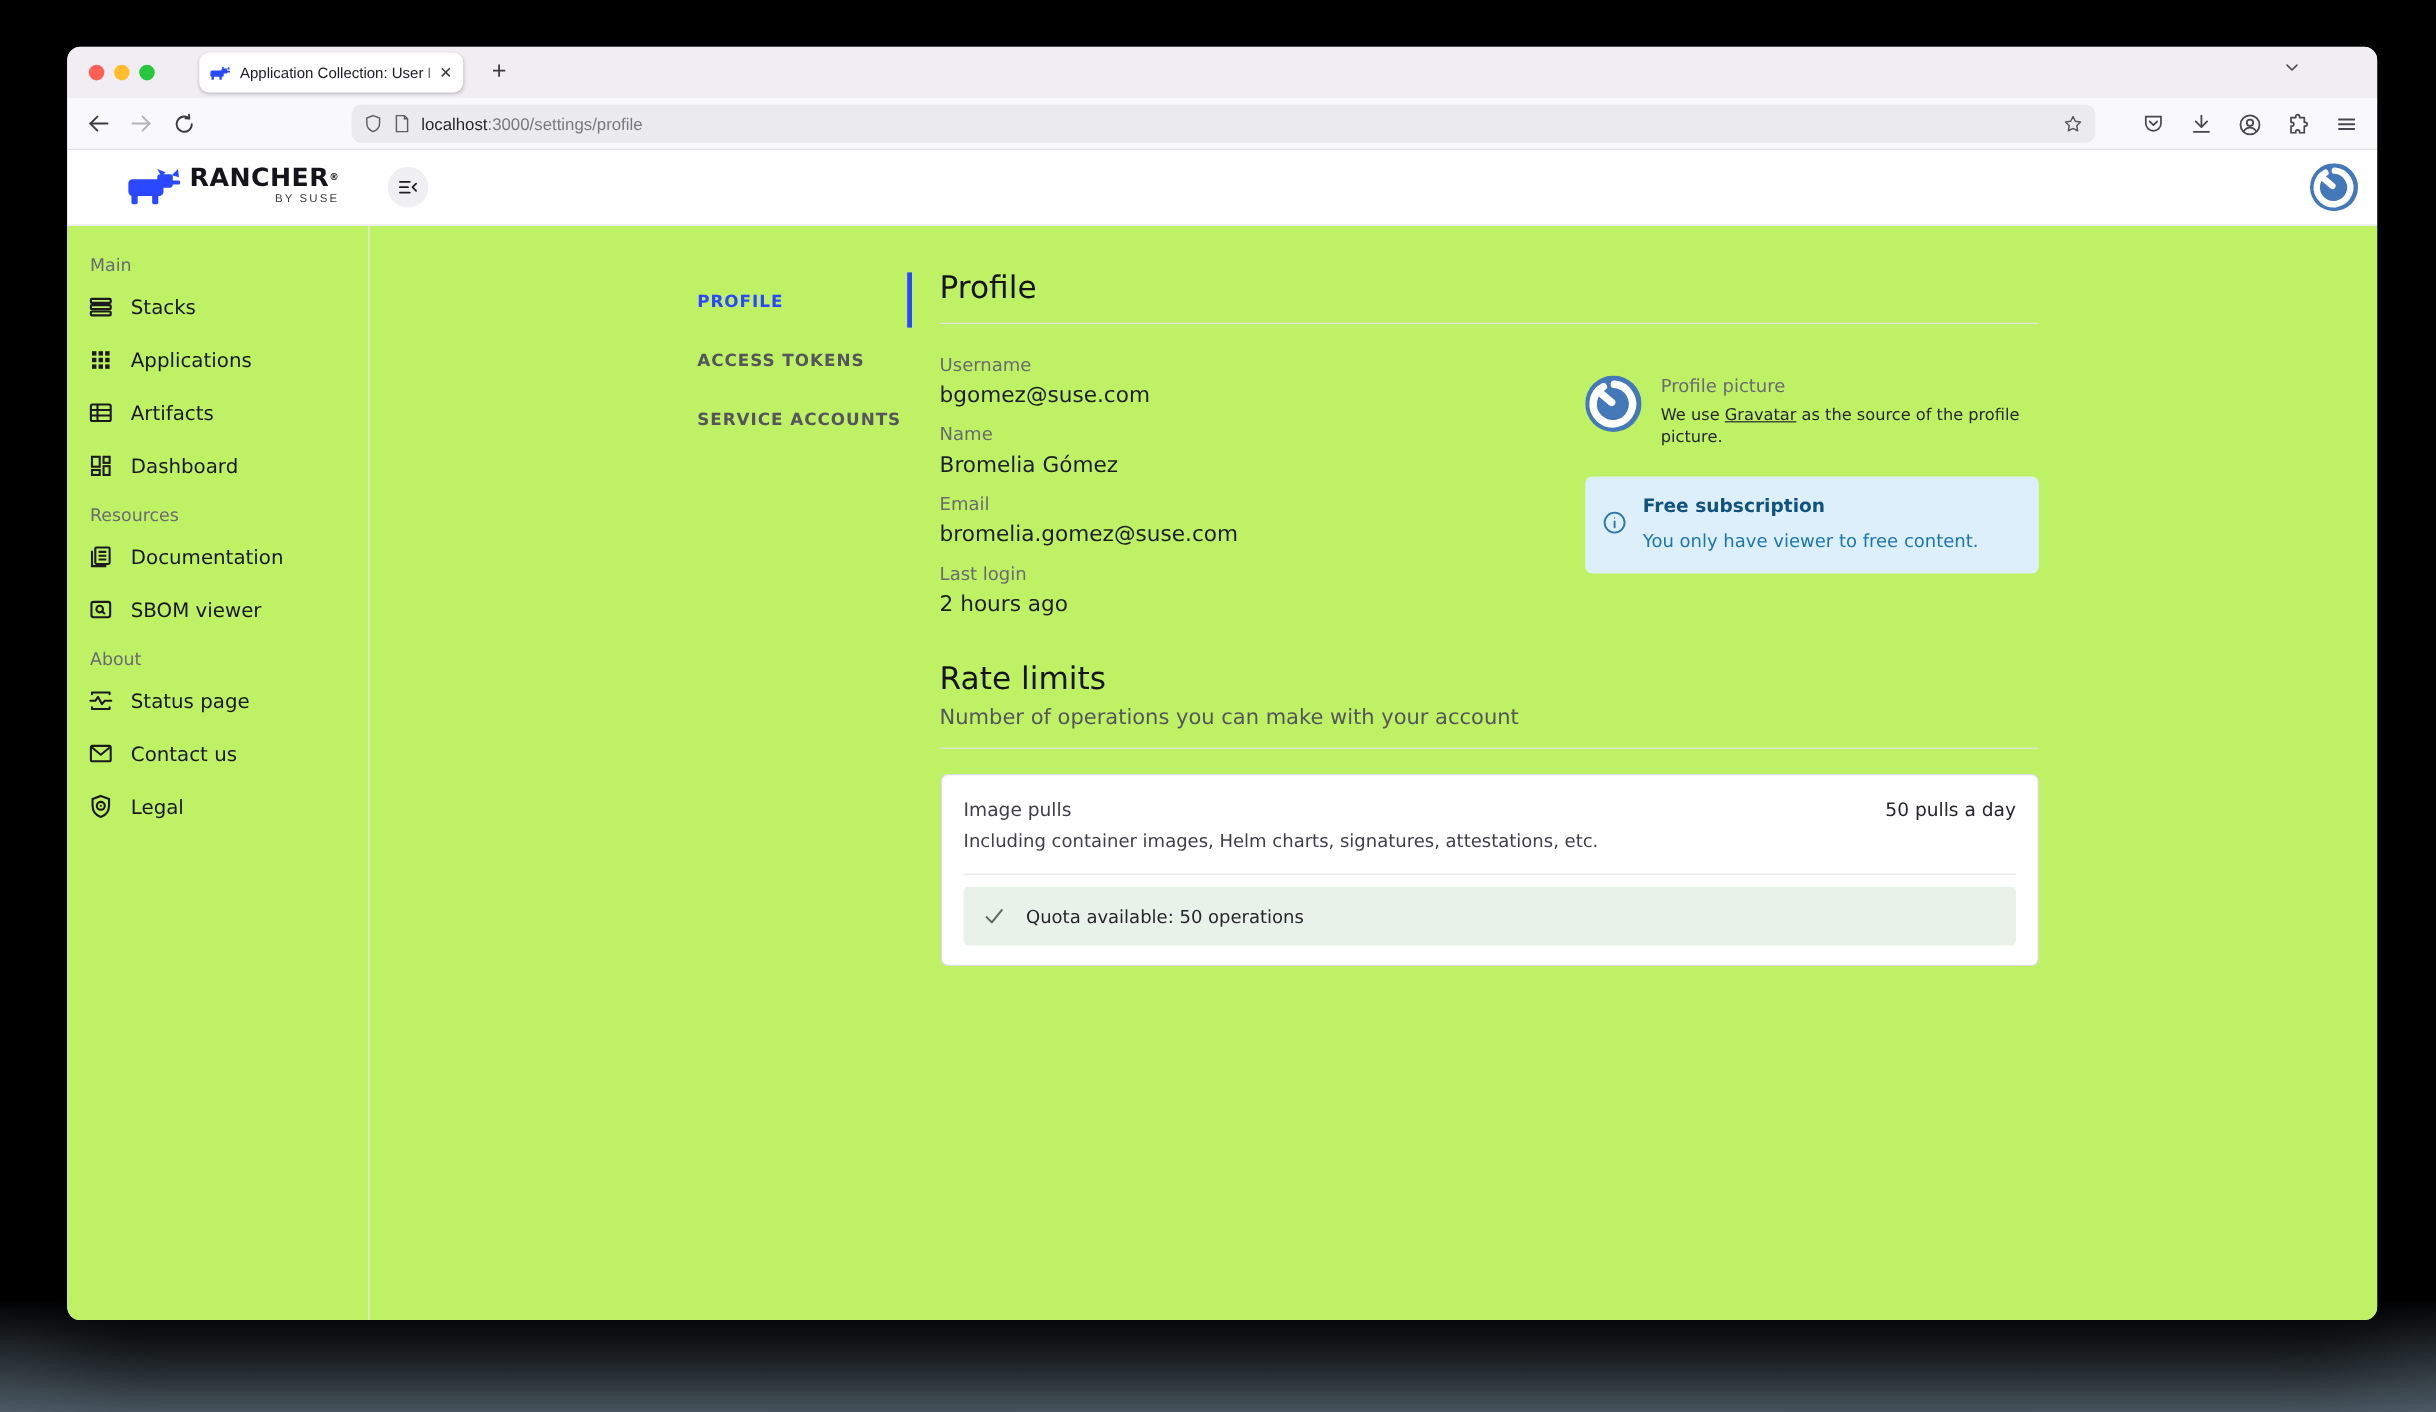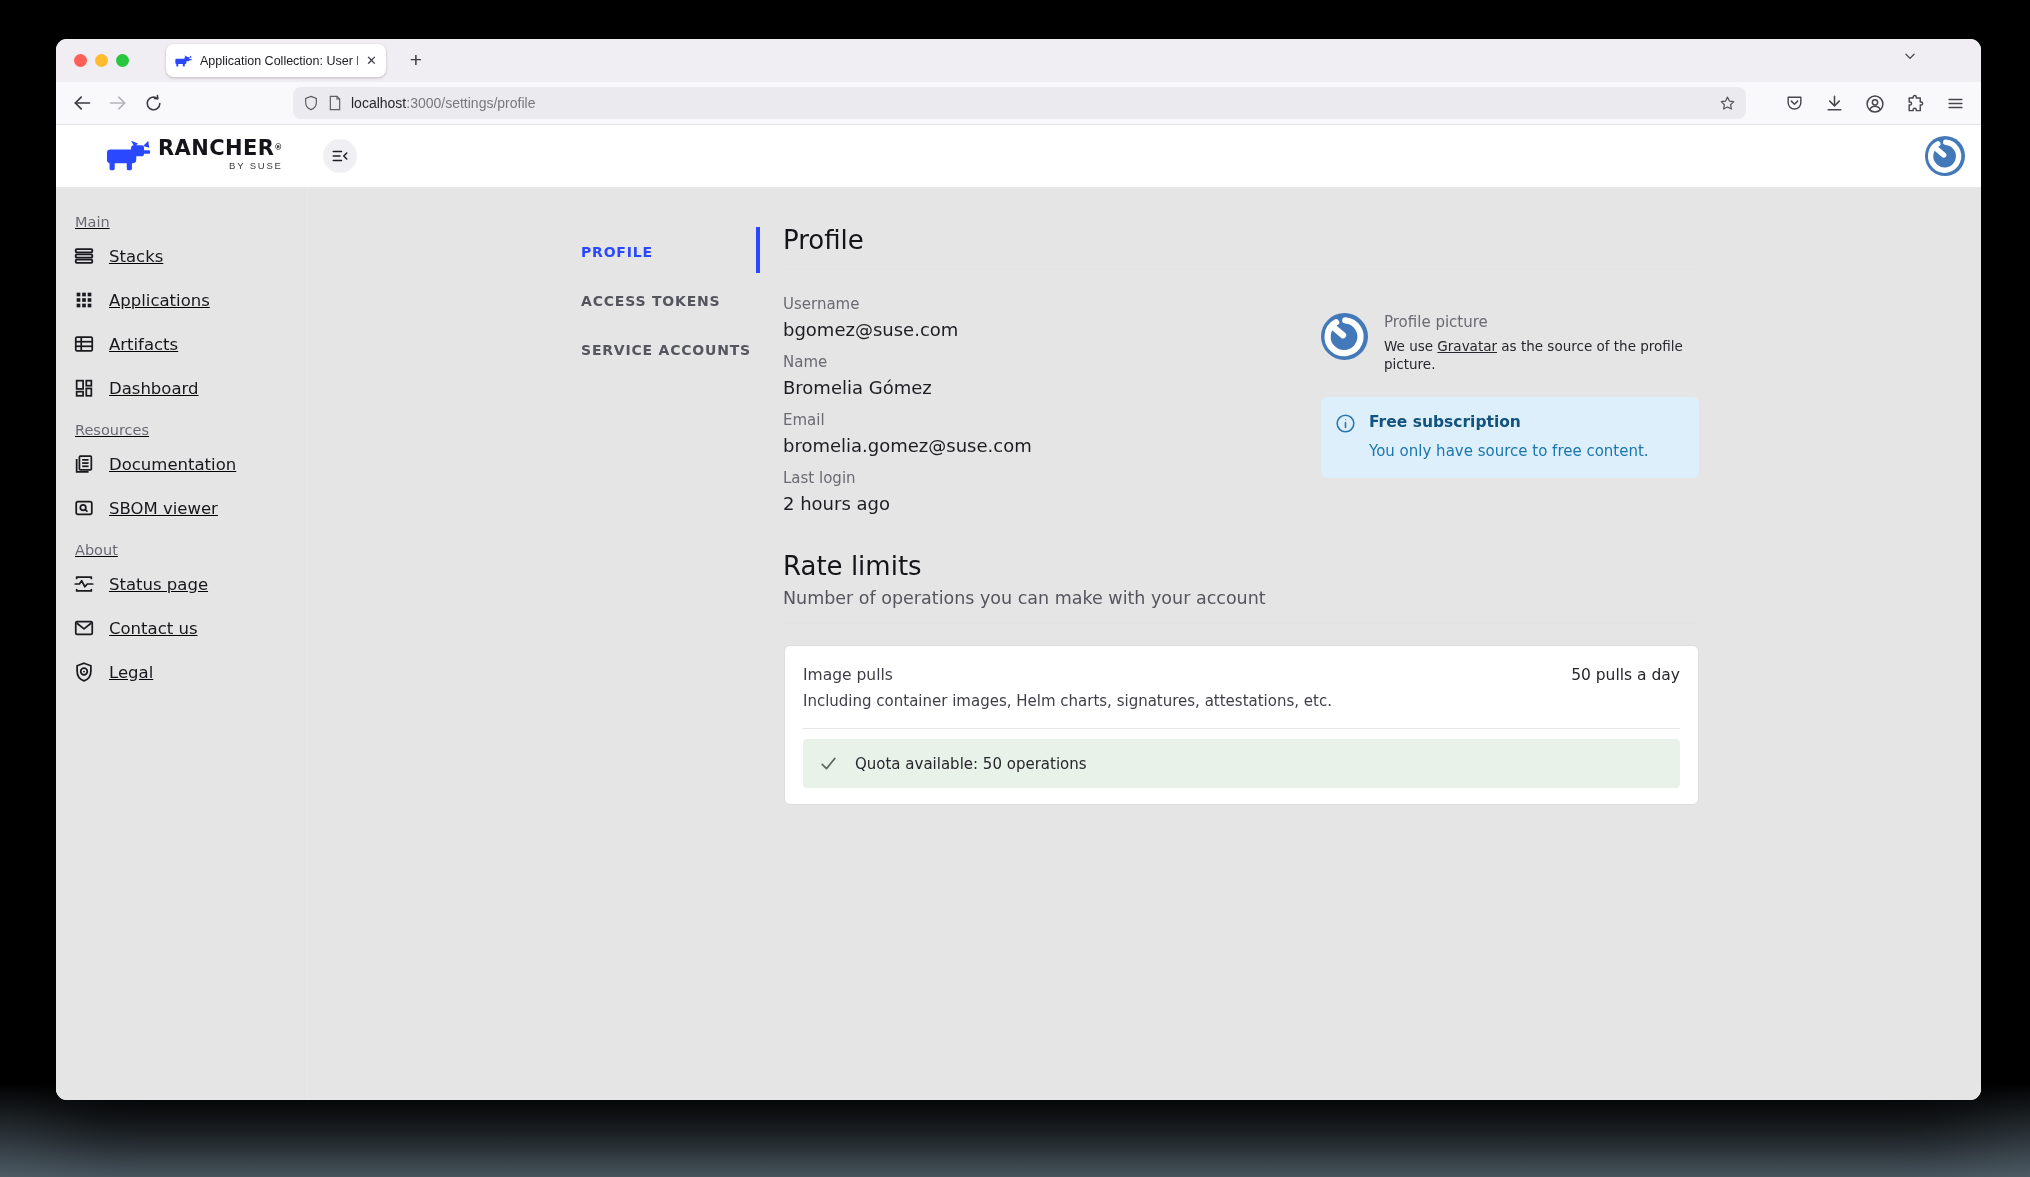--- a/index.html
+++ b/index.html
@@ -47,21 +47,21 @@
   .logo-text { display:flex; flex-direction:column; align-items:flex-end; }
   .logo-name { font-size:21px; font-weight:700; color:#14141a; letter-spacing:.4px; line-height:22px;
     font-family:"DejaVu Sans", sans-serif; }
   .logo-tm { font-size:8px; vertical-align:top; color:#14141a; }
   .logo-sub { font-size:9.5px; letter-spacing:1.8px; color:#3a3a40; margin-top:1px; }
   .collapse-btn { position:absolute; left:267px; top:14px; width:34px; height:34px; border-radius:50%;
     background:#f0eff2; display:flex; align-items:center; justify-content:center; color:#1f1f25; }
   .header-avatar { position:absolute; right:16px; top:11px; width:40px; height:40px; }
 
   
-  .app-body { flex:1; display:flex; min-height:0; background:#e5e5e5;text-decoration:underline; }
+  .app-body { flex:1; display:flex; min-height:0; background:#bef264; }
   .sidebar { width:252px; flex:none; border-right:1px solid #e9e9ed; padding:14px 0 0 17px;
     font-family:"DejaVu Sans", sans-serif; }
   .side-section { font-size:14.5px; color:#6a6a73; margin:12px 0 4px 2px; }
   .side-item { height:44px; display:flex; align-items:center; gap:14px; color:#17171c; cursor:pointer; }
   .side-item .label { font-size:16.5px; }
   .sicon { color:#1a1a1f; display:flex; flex:none; }
 
   .main-area { flex:1; position:relative; font-family:"DejaVu Sans", sans-serif; }
 
   .settings-nav { position:absolute; left:273px; top:56px; }
@@ -84,21 +84,21 @@
   .field .flabel { font-size:15px; color:#6a6a72; line-height:20px; }
   .field .fvalue { font-size:18px; color:#1d1d23; line-height:21px; margin-top:5px; }
 
   .right-col { position:absolute; left:565px; top:125px; width:378px; }
   .picture-row { display:flex; gap:16px; align-items:flex-start; }
   .avatar-lg { width:47px; height:47px; flex:none; }
   .pic-label { font-size:15px; color:#6a6a72; line-height:19px; }
   .pic-line { font-size:13.5px; color:#27272d; margin-top:5px; line-height:18px; }
   .pic-line a { color:#27272d; }
   .info-box { margin-top:24px; background:#ddeffa; border-radius:6px; padding:15px 14px 17px 14px;
-    display:flex; gap:13px; }
+    display:flex; gap:13px;align-items:center; }
   .info-icon { color:#2e77ad; flex:none; margin-top:1px; }
   .info-title { font-size:15.5px; font-weight:700; color:#12527f; line-height:20px; }
   .info-body { font-size:15px; color:#1b76ae; margin-top:9px; line-height:20px; }
 
   .rate-card { margin-top:21px; margin-left:28px; width:915px; border:1px solid #dddde1;
     border-radius:6px; padding:20px 18px 16px 18px; background:#fff; }
   .rate-row { display:flex; justify-content:space-between; align-items:baseline; }
   .rate-name { font-size:15.5px; color:#3f3f47; }
   .rate-limit { font-size:15.5px; color:#26262c; }
   .rate-desc { font-size:15px; color:#3f3f47; margin-top:7px; line-height:20px; }
@@ -440,21 +440,21 @@
           <div class="info-box">
             <span class="info-icon">
               <svg width="21" height="21" viewBox="0 0 24 24" fill="none" stroke="currentColor" stroke-width="1.8">
                   <circle cx="12" cy="12" r="9.5"></circle>
                   <line x1="12" y1="11" x2="12" y2="16.5" stroke-linecap="round"></line>
                   <circle cx="12" cy="7.5" r="0.6" fill="currentColor" stroke="none"></circle>
                 </svg>
             </span>
             <span>
               <div class="info-title">Free subscription</div>
-              <div class="info-body">You only have source to free content.</div>
+              <div class="info-body">You only have viewer to free content.</div>
             </span>
           </div>
         </div>
 
         <div class="sec-head head-rates">
           <div class="sec-title">Rate limits</div>
           <div class="sec-sub">Number of operations you can make with your account</div>
           <hr class="sec-hr">
         </div>
 

